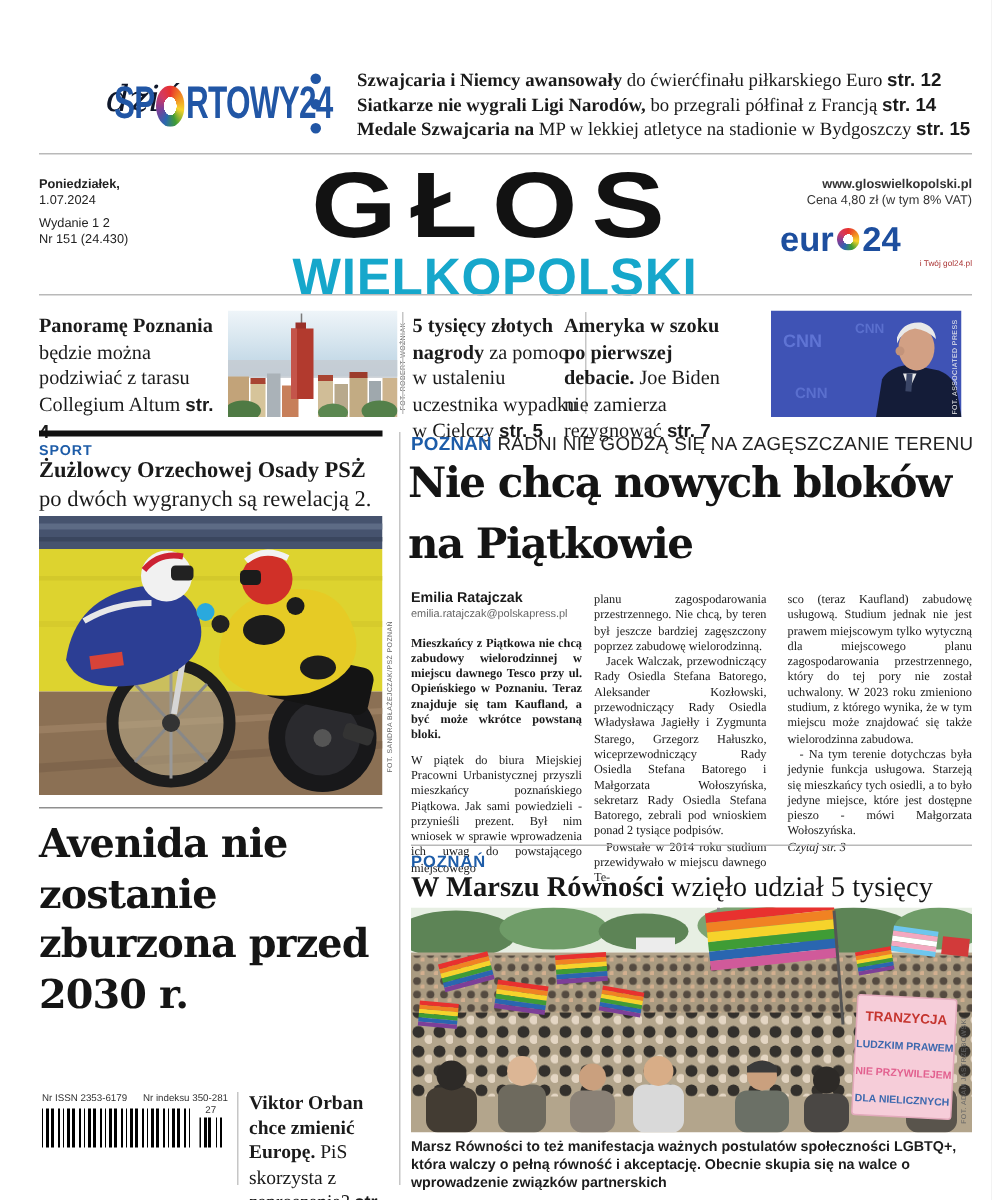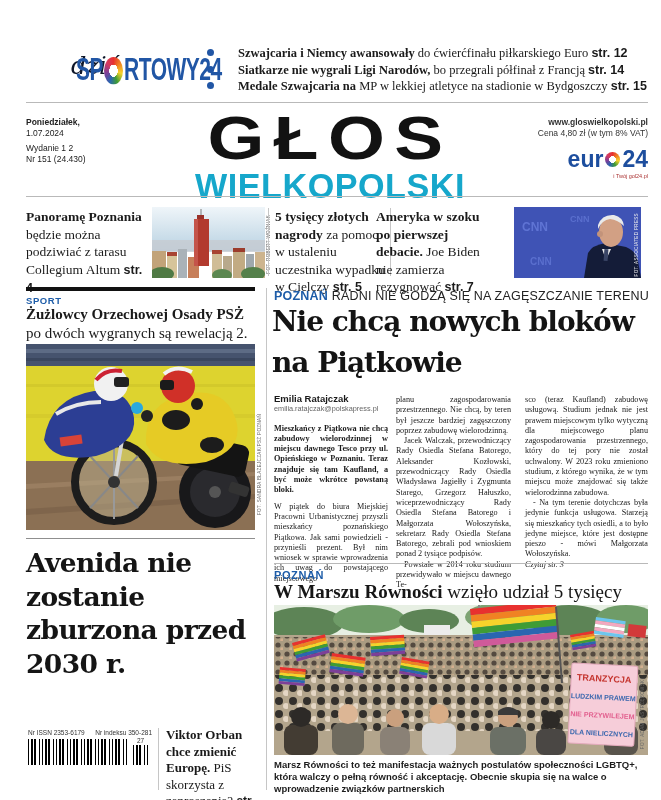--- a/index.html
+++ b/index.html
@@ -20,21 +20,21 @@
   .bullets{font-family:"Liberation Serif",serif;font-size:12.5px;line-height:16.5px;width:450px;}
   .bullets .row{display:flex;gap:24px;}
   .dot{flex:0 0 auto;width:7px;height:7px;border-radius:50%;background:#2156a5;margin-top:4px;}
   
   .dateblock{font-size:8.5px;line-height:10.5px;color:#222;}
   .glos{font-weight:900;font-size:62px;line-height:50px;letter-spacing:8px;color:#121212;
         transform:scale(1.18,1.0);transform-origin:center;}
   .wlkp{font-weight:900;font-size:33.5px;line-height:34px;letter-spacing:0.5px;color:#16a7cb;
         transform:scale(1.02,1.05);transform-origin:center;}
   .mast-right{font-size:8.5px;line-height:11px;text-align:right;color:#333;}
-  .eurologo{display:flex;align-items:center;justify-content:flex-end;gap:1px;
+  .eurologo{display:flex;align-items:center;gap:1px;
             font-weight:900;font-size:23px;color:#1d4e9e;}
   .eurotag{font-size:5.5px;color:#a33;text-align:right;}
   
   .teaser{font-family:"Liberation Serif",serif;font-size:13.5px;line-height:17.5px;color:#1b1b1b;}
   .teaser .pg{font-size:12.5px;}
   .vcredit{position:absolute;writing-mode:vertical-rl;transform:rotate(180deg);
            font-size:4.6px;color:#666;letter-spacing:0.3px;white-space:nowrap;}
   .vcredit.inphoto{color:#eee;}
   
   .kick-label{font-size:9.5px;font-weight:bold;letter-spacing:0.6px;color:#1d5ca8;}

